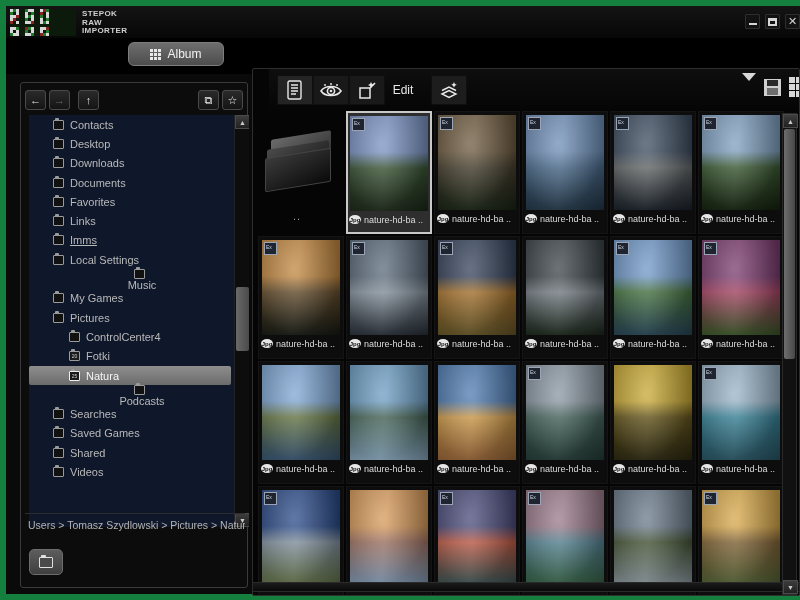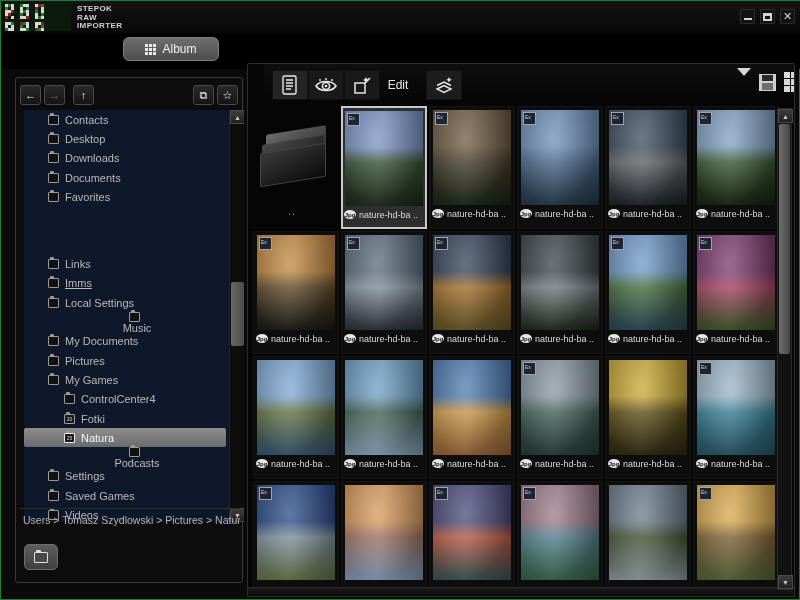--- a/index.html
+++ b/index.html
@@ -6,21 +6,21 @@
   html,body {
     width:800px; height:600px; overflow:hidden;
     background:#000;
     font-family:"Liberation Sans", sans-serif;
     -webkit-font-smoothing: antialiased;
   }
 
   #app {
     position:relative; width:800px; height:600px;
     background:#0a0a0a;
-    border:1px solid #15803d;
+    border:6px solid #15803d;
   }
 
   
   .titlebar {
     position:absolute; left:0; top:0; width:800px; height:32px;
     background:linear-gradient(#141414,#070707);
     display:flex; align-items:flex-start;
   }
   .logo-wrap {
     position:absolute; left:4px; top:3px;
@@ -594,71 +594,71 @@
             <span class="tlabel">Downloads</span>
           </div>
           <div class="titem" style="padding-left: 24px;">
             <span class="fico"></span>
             <span class="tlabel">Documents</span>
           </div>
           <div class="titem" style="padding-left: 24px;">
             <span class="fico"></span>
             <span class="tlabel">Favorites</span>
           </div>
-          <div class="titem" style="padding-left: 24px; margin-top: 48px;">
+          <div class="titem" style="padding-left: 24px;">
             <span class="fico"></span>
             <span class="tlabel">Links</span>
           </div>
           <div class="titem hover" style="padding-left: 24px;">
             <span class="fico"></span>
             <span class="tlabel">Imms</span>
           </div>
           <div class="titem" style="padding-left: 24px;">
             <span class="fico"></span>
             <span class="tlabel">Local Settings</span>
           </div>
           <div class="titem" style="padding-left: 24px; flex-direction: column;">
             <span class="fico"></span>
             <span class="tlabel">Music</span>
           </div>
           <div class="titem" style="padding-left: 24px;">
             <span class="fico"></span>
-            <span class="tlabel">My Documents</span>
+            <span class="tlabel">My Games</span>
           </div>
           <div class="titem" style="padding-left: 24px;">
             <span class="fico"></span>
             <span class="tlabel">Pictures</span>
-          </div>
-          <div class="titem" style="padding-left: 24px;">
-            <span class="fico"></span>
-            <span class="tlabel">My Games</span>
           </div>
           <div class="titem" style="padding-left: 40px;">
             <span class="fico"></span>
             <span class="tlabel">ControlCenter4</span>
           </div>
           <div class="titem" style="padding-left: 40px;">
             <span class="fico num">20</span>
             <span class="tlabel">Fotki</span>
           </div>
           <div class="titem selected" style="padding-left: 40px;">
             <span class="fico num">25</span>
             <span class="tlabel">Natura</span>
           </div>
           <div class="titem" style="padding-left: 24px; flex-direction: column;">
             <span class="fico"></span>
             <span class="tlabel">Podcasts</span>
           </div>
           <div class="titem" style="padding-left: 24px;">
             <span class="fico"></span>
-            <span class="tlabel">Settings</span>
+            <span class="tlabel">Searches</span>
           </div>
           <div class="titem" style="padding-left: 24px;">
             <span class="fico"></span>
             <span class="tlabel">Saved Games</span>
+          </div>
+          <div class="titem" style="padding-left: 24px;">
+            <span class="fico"></span>
+            <span class="tlabel">Shared</span>
           </div>
           <div class="titem" style="padding-left: 24px;">
             <span class="fico"></span>
             <span class="tlabel">Videos</span>
           </div>
         </div>
       <div class="tree-sb">
         <div class="sb-arrow">▲</div>
         <div class="sb-thumb" style="top:172px;height:64px;"></div>
         <div class="sb-arrow bottom">▼</div>

